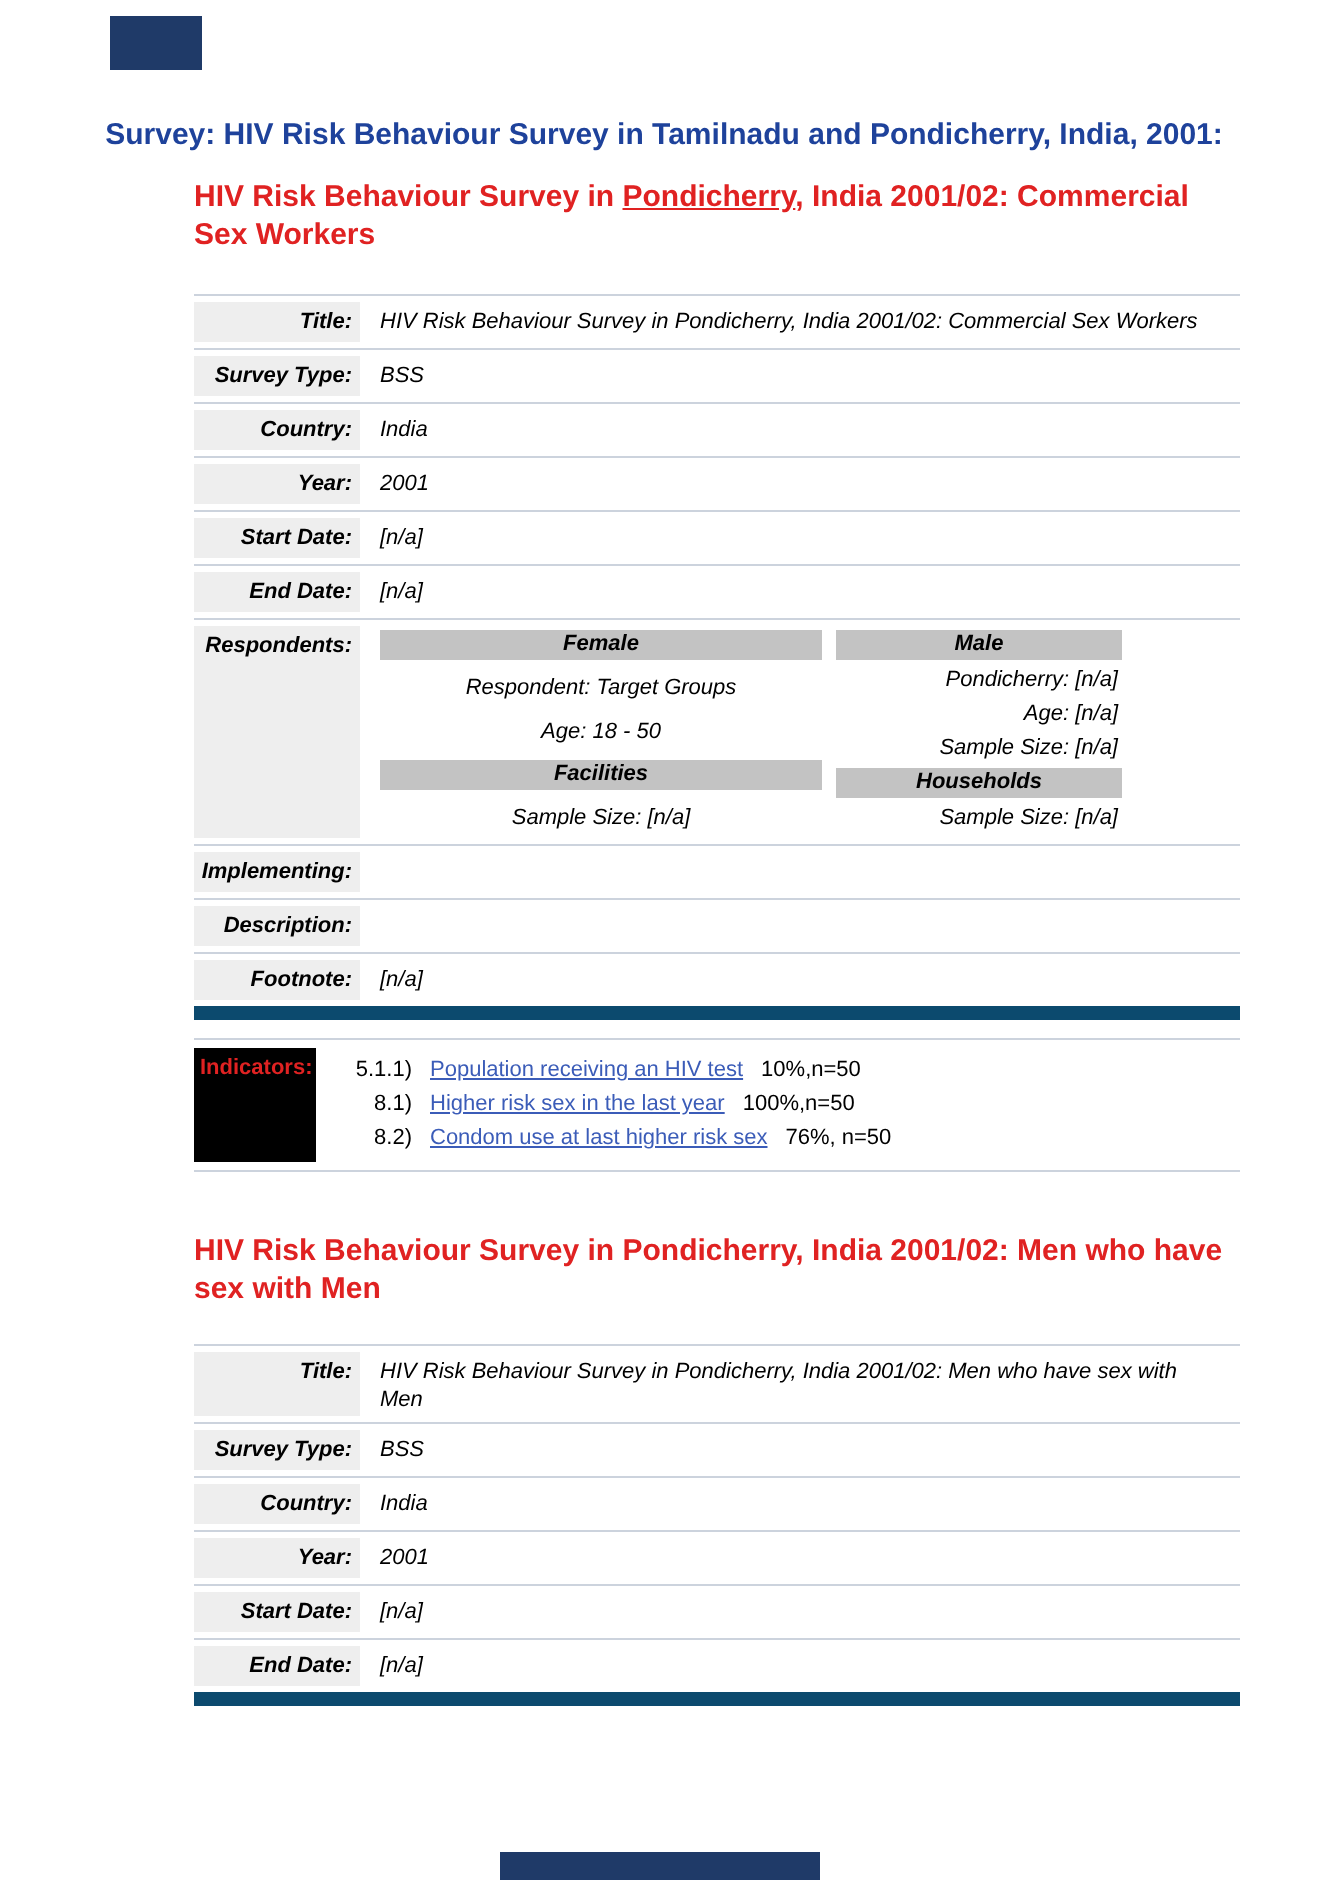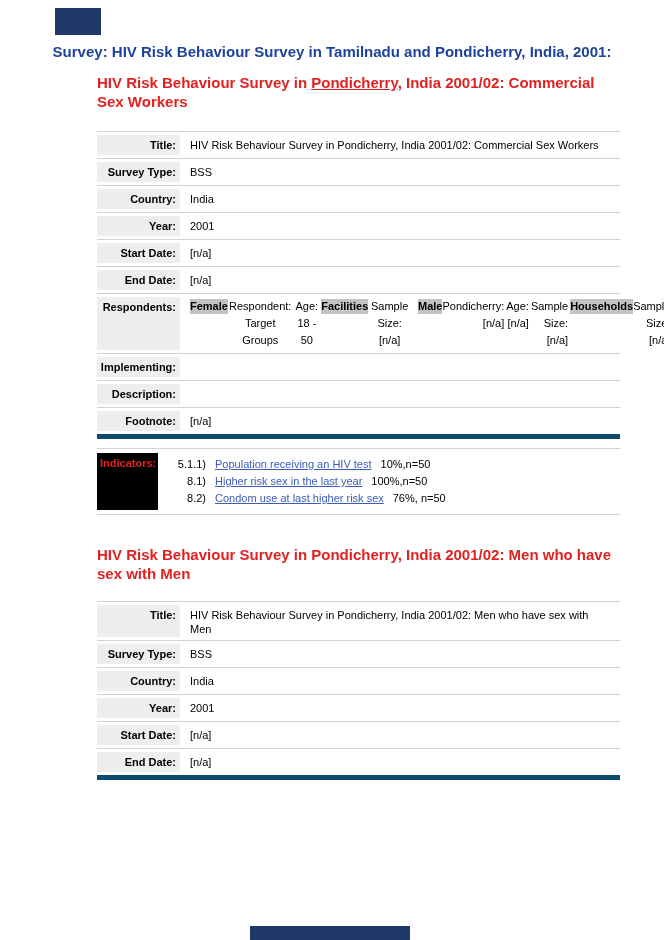--- a/index.html
+++ b/index.html
@@ -1,50 +1,50 @@
 <!DOCTYPE html>
 <html><head>
 <meta charset="utf-8">
 <style>
   html,body{margin:0;padding:0;}
   body{
     width:664px;height:940px;background:#ffffff;color:#000;
     font-family:"Liberation Sans","DejaVu Sans",sans-serif;font-size:11px;
     position:relative;overflow:hidden;
   }
-  .page{padding-top:42px;}
+  .page{padding-top:58px;}
   .page-fragment{position:absolute;background:#1f3a68;}
   .frag-top{left:55px;top:8px;width:46px;height:27px;}
   .frag-bottom{left:250px;top:926px;width:160px;height:14px;}
 
   .main-title{
     width:664px;text-align:center;color:#1e429b;font-weight:bold;
     font-size:15px;line-height:19px;margin:0;
   }
   .content{margin-left:97px;width:523px;}
   .red-heading{
     color:#e02222;font-weight:bold;font-size:15px;line-height:19px;
     margin:12px 0 0 0;width:523px;
   }
   .red-heading .u-link{text-decoration:underline;color:#e02222;cursor:pointer;}
 
-  .info-table{margin-top:20px;border-bottom:5px solid #0c4a6e;}
+  .info-table{margin-top:20px;border-bottom:7px solid #0c4a6e;font-style:italic;}
   .row{display:flex;border-top:1px solid #ccd3dd;}
   .cell-label{width:83px;flex:none;display:flex;padding:3px 0;box-sizing:border-box;}
   .label-pill{
     flex:1;background:#eeeeee;text-align:right;font-weight:bold;
     padding:3px 4px 3px 2px;line-height:14px;box-sizing:border-box;
   }
   .cell-value{flex:1;padding:6px 8px 4px 10px;line-height:14px;}
   .cell-value.justify{text-align:justify;}
 
   
   .row-respondents .cell-value{padding:4px 0 4px 10px;}
   .resp-grid{display:flex;gap:7px;}
-  .resp-col{display:flex;flex-direction:row;justify-content:space-between;}
+  .resp-col{display:flex;flex-direction:column;justify-content:space-between;}
   .resp-col-left{width:221px;}
   .resp-col-right{width:143px;}
   .resp-bar{
     background:#c3c3c3;font-weight:bold;text-align:center;
     height:15px;line-height:15px;margin:1px 0 2px 0;
   }
   .resp-line{line-height:17px;}
   .resp-col-left .resp-line{text-align:center;}
   .resp-col-right .resp-line{text-align:right;padding-right:2px;}
 

